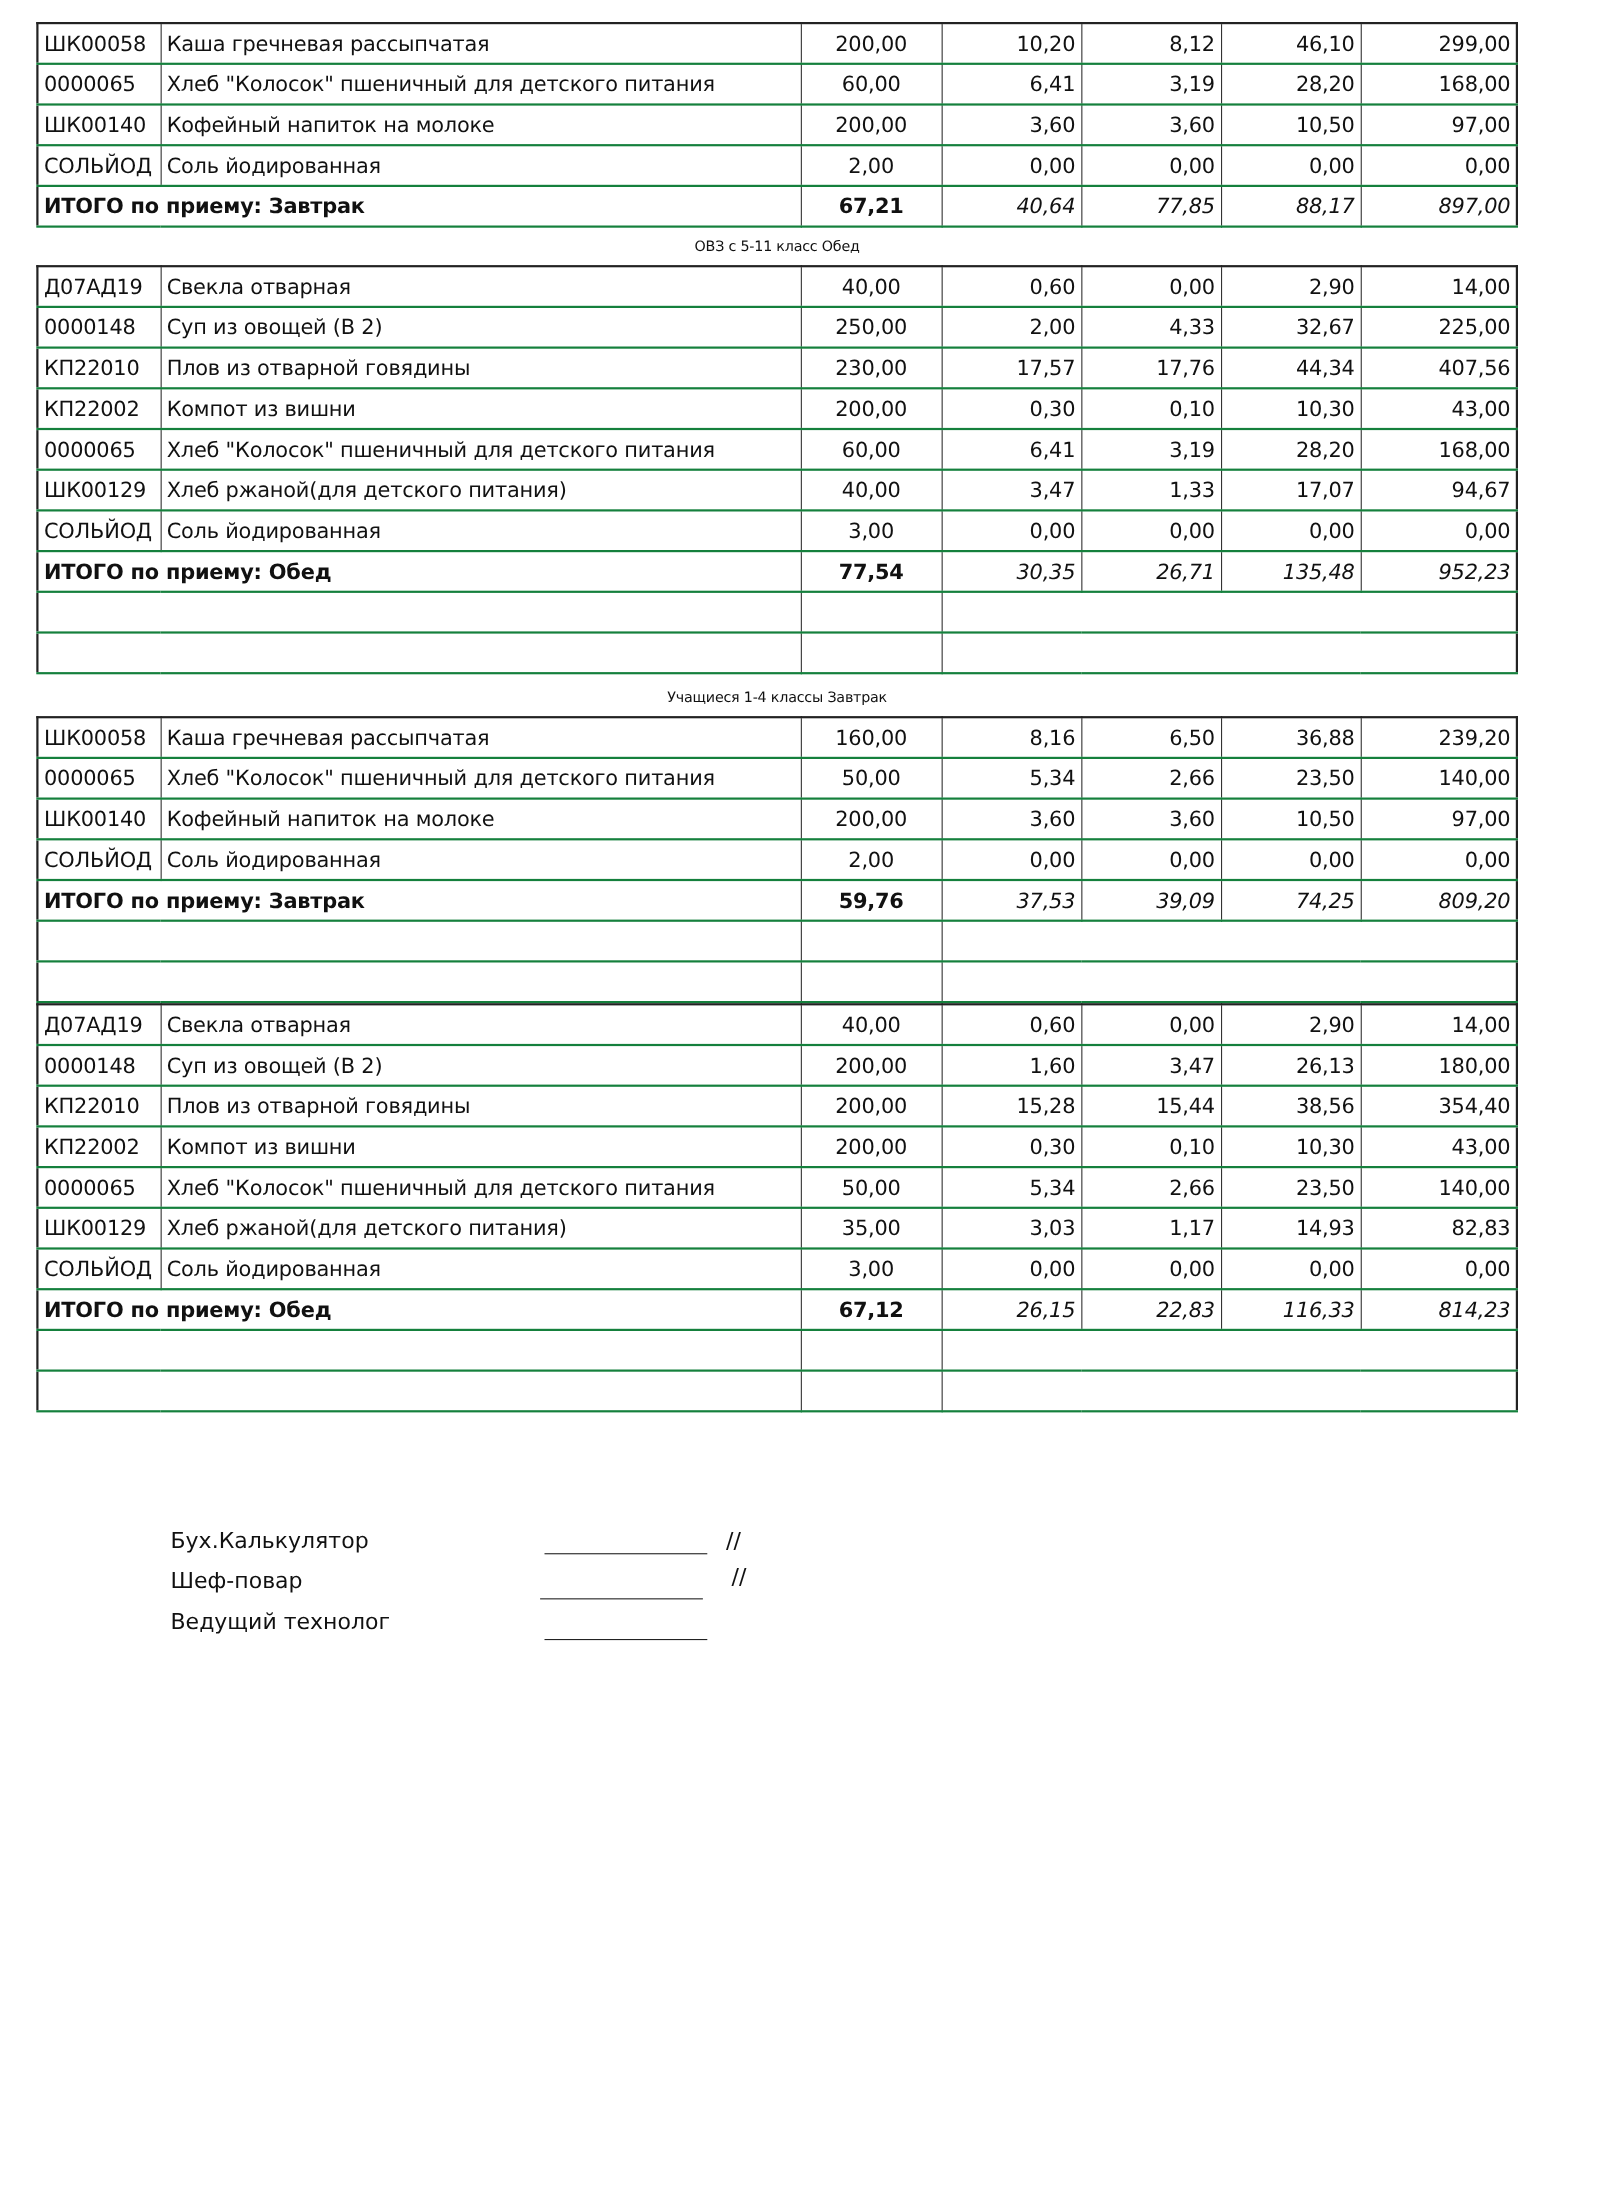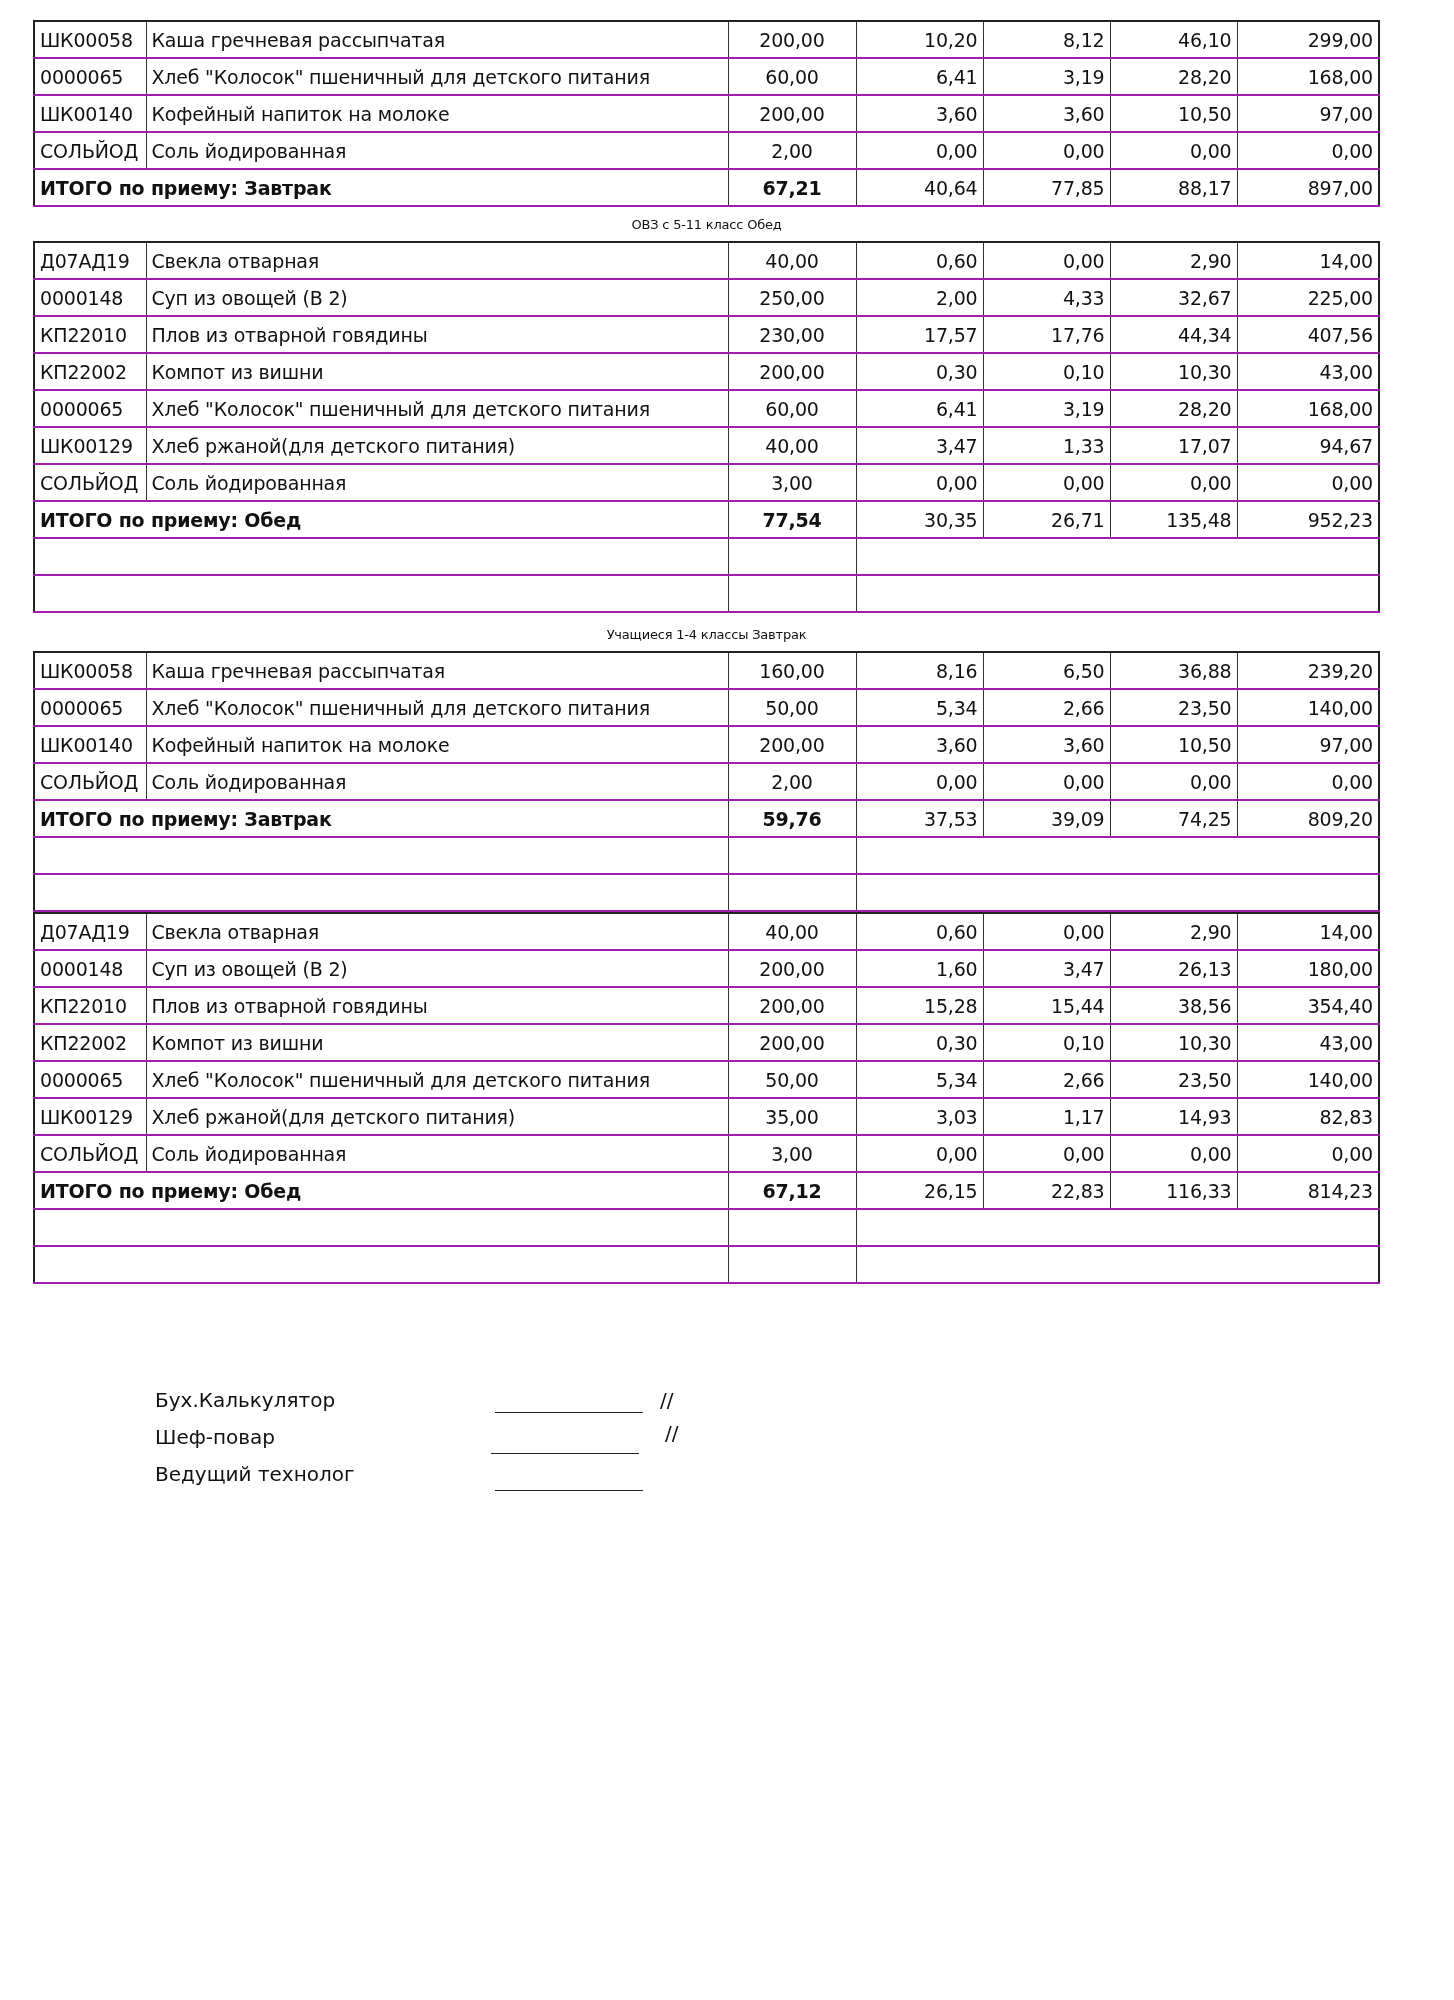--- a/index.html
+++ b/index.html
@@ -10,32 +10,32 @@
   .page { position: absolute; left: 33px; top: 20px; width: 1347px; }
   table.menu {
     width: 1347px; border-collapse: collapse; table-layout: fixed;
     border: 2px solid #222;
   }
   table.menu td {
     border: 1.5px solid #333; height: 35px; padding: 0 5px;
     font-size: 19px; white-space: nowrap; overflow: hidden; vertical-align: middle;
     letter-spacing: -0.2px;
   }
-  table.menu tr { border-bottom: 2px solid #a21caf; }
+  table.menu tr { border-bottom: 2px solid #15803d; }
   col.c-code { width: 112px; }
   col.c-name { width: 582px; }
   col.c-qty { width: 128px; }
   col.c-n { width: 127px; }
   col.c-kcal { width: 142px; }
   td.code { text-align: left; }
   td.name { text-align: left; }
   td.qty { text-align: center; }
   td.num { text-align: right; padding-right: 6px; }
   tr.total td { font-weight: bold; }
-  tr.total td.num { font-weight: normal; }
+  tr.total td.num { font-weight: normal; font-style: italic; }
   tr.total td.qty { font-weight: bold; }
   tr.empty td { height: 35px; }
   .section-title {
     text-align: center; font-weight: normal; font-size: 13px;
     height: 34px; line-height: 36px; letter-spacing: -0.2px;
   }
   .signatures {
     position: absolute; left: 155px; top: 1388px; font-size: 20px;
   }
   .sig-row { height: 37px; position: relative; width: 600px; }

